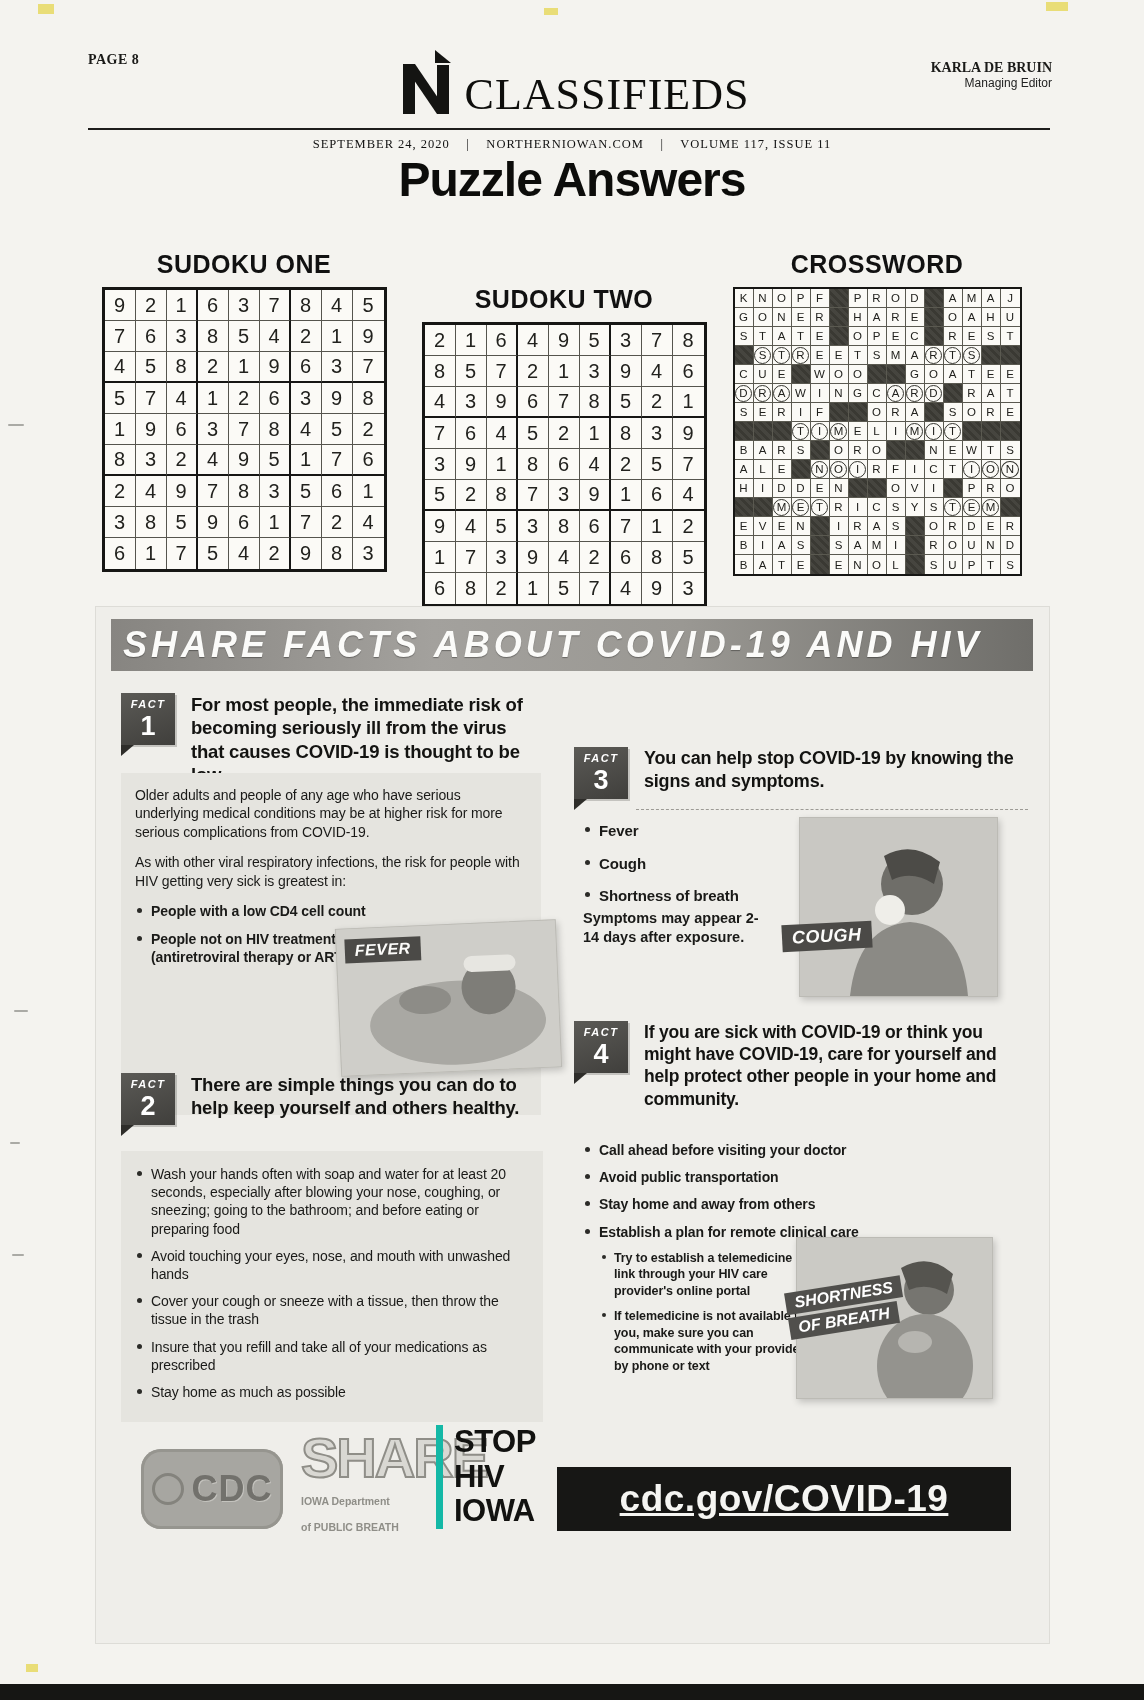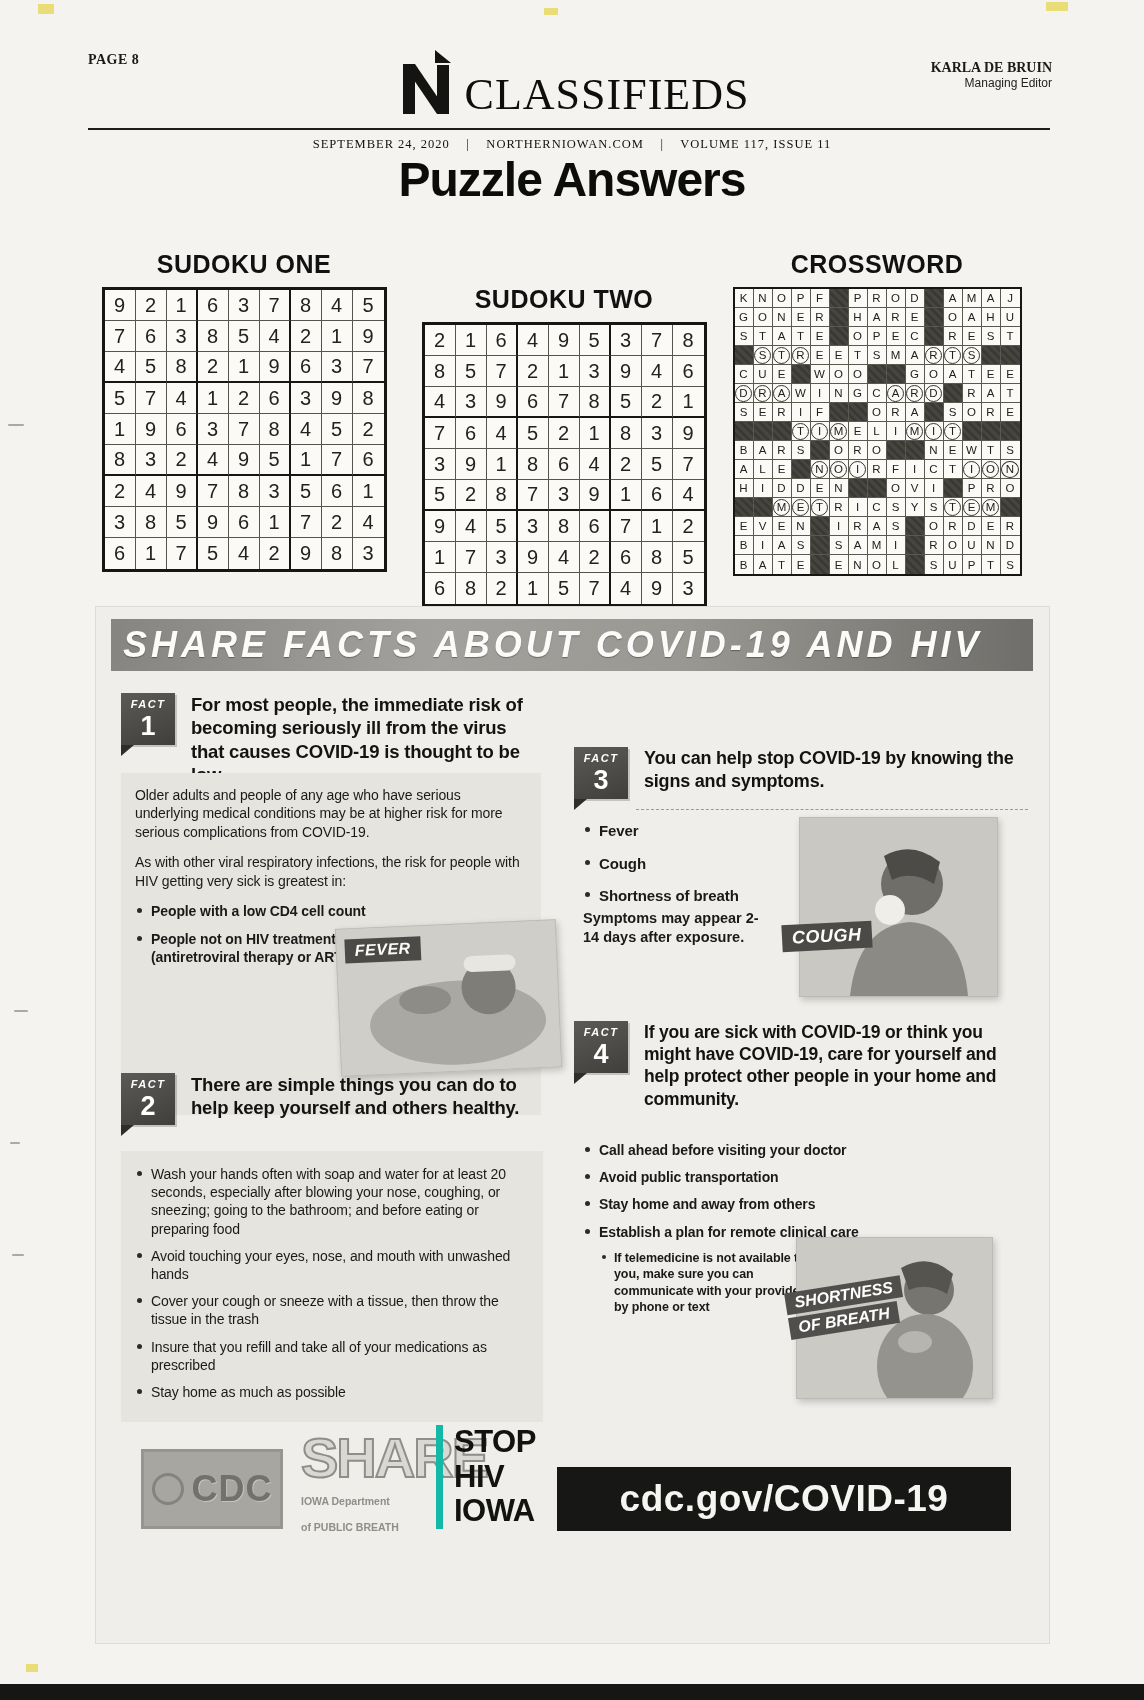--- a/index.html
+++ b/index.html
@@ -99,35 +99,35 @@
   #fever-photo .photo-label{left:8px;top:10px;font-size:16px;}
   #cough-photo{left:703px;top:210px;}
   #cough-photo .photo-label{left:-18px;bottom:46px;font-size:18px;transform:rotate(-3deg);}
   #sob-photo{left:700px;top:630px;}
   .sob-label{position:absolute;left:-10px;top:46px;transform:rotate(-9deg);display:flex;
              flex-direction:column;gap:3px;}
   .sob-label span{background:#504f4c;color:#fff;font-weight:bold;font-style:italic;
                   font-size:16px;padding:2px 9px;width:max-content;}
   
   .cdc-logo{position:absolute;left:45px;top:842px;width:142px;height:80px;background:#a7a6a1;
-            border-radius:0;display:flex;align-items:center;justify-content:center;gap:8px;
+            border-radius:20px;display:flex;align-items:center;justify-content:center;gap:8px;
             box-shadow:inset 0 0 0 3px #96958f;}
   .cdc-seal{width:26px;height:26px;border:3px solid #84837d;border-radius:50%;}
   .cdc-text{font-weight:bold;font-size:36px;letter-spacing:1px;color:#72716c;
             color:#72716c;text-shadow:1px 1px 0 #c4c3be;}
   .idph{position:absolute;left:205px;top:826px;width:130px;text-align:left;}
   .idph-acronym{font-weight:bold;font-size:56px;line-height:0.9;color:#d9d8d3;
                 -webkit-text-stroke:2px #8f8e88;letter-spacing:-2px;}
   .idph-line{font-size:10.5px;font-weight:bold;color:#8f8e88;margin-top:12px;line-height:1.25;}
   .stop-hiv{position:absolute;left:340px;top:818px;border-left:7px solid #14b8a6;
             padding-left:11px;}
   .stop-hiv div{font-weight:bold;font-size:31px;line-height:1.12;letter-spacing:-0.5px;color:#121210;}
   .url-bar{position:absolute;left:461px;top:860px;width:454px;height:64px;background:#171715;
            color:#f5f5f2;font-weight:bold;font-size:37px;line-height:64px;text-align:center;
-           letter-spacing:0.5px;}
+           letter-spacing:0.5px;text-decoration:underline;}
   
   .bottom-bar{position:absolute;left:0;top:1684px;width:100%;height:16px;background:#161614;}
   .sticky{position:absolute;background:#e6d54f;opacity:0.75;}
   .pencil{position:absolute;background:#8a8a86;opacity:0.7;height:2px;border-radius:1px;}
 </style>
 </head>
 <body>
 
 <div class="sheet">
 
@@ -641,20 +641,21 @@
         <span class="badge-label">FACT</span>
         <span class="badge-num">4</span>
       </div>
       <div class="fact-heading">If you are sick with COVID-19 or think you might have COVID-19, care for yourself and help protect other people in your home and community.</div>
     </div>
     <ul class="bullets" id="f4-bullets">
         <li>Call ahead before visiting your doctor</li>
         <li>Avoid public transportation</li>
         <li>Stay home and away from others</li>
         <li>Establish a plan for remote clinical care<ul class="sublist">
+            <li>Try to establish a telemedicine link through your HIV care provider's online portal</li>
             <li>If telemedicine is not available to you, make sure you can communicate with your provider by phone or text</li>
           </ul></li>
       </ul>
     <div class="photo" id="sob-photo">
       <svg width="195" height="160" viewBox="0 0 195 160">
         <rect width="195" height="160" fill="#cbcac5"></rect>
         <circle cx="132" cy="52" r="25" fill="#767570"></circle>
         <ellipse cx="128" cy="128" rx="48" ry="52" fill="#94938e"></ellipse>
         <ellipse cx="118" cy="104" rx="17" ry="11" fill="#b6b5b0"></ellipse>
         <path d="M104 30 Q132 14 156 36 L150 56 Q130 44 112 52 Z" fill="#55544f"></path>

